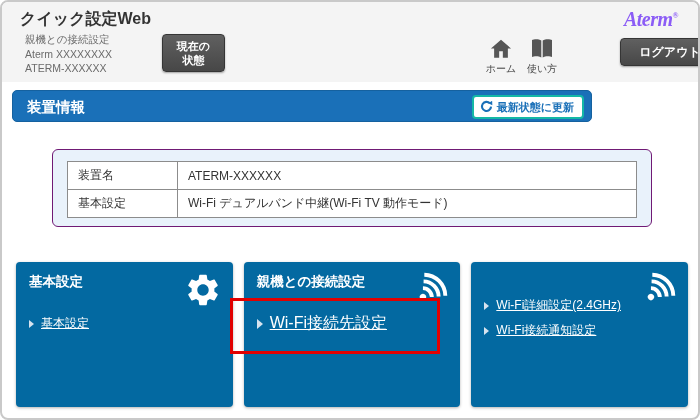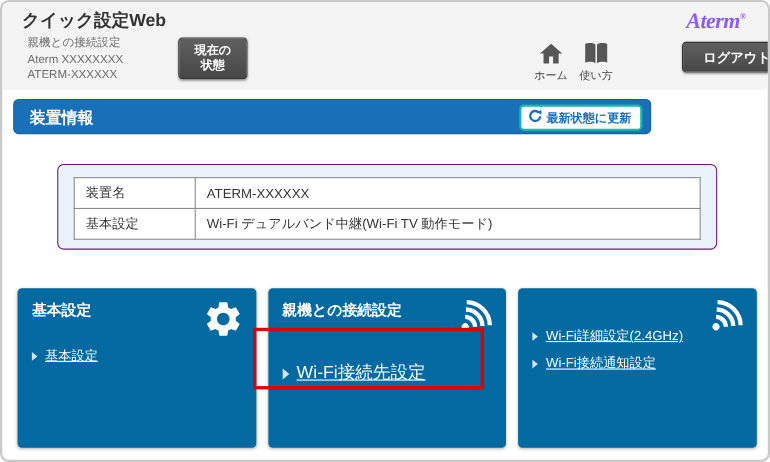--- a/index.html
+++ b/index.html
@@ -58,21 +58,21 @@
     box-shadow:0 1px 3px rgba(0,0,0,.3);
   }
   .panel-title { font-size:13.5px; font-weight:bold; color:#fff; }
   .panel-icon { position:absolute; top:9px; right:11px; }
   .panel-links { list-style:none; }
   .panel-links li { display:flex; align-items:center; }
   .tri { width:0; height:0; border-left:5px solid #d6e3ef; border-top:4px solid transparent;
     border-bottom:4px solid transparent; margin-right:7px; flex:none; }
   .panel-link { color:#fff; font-size:12px; text-decoration:underline; cursor:pointer; }
   .links-p1 { margin-top:24px; }
-  .links-p2 { margin-top:38px; }
+  .links-p2 { margin-top:22px; }
   .links-p2 .tri { border-left-width:6px; border-top-width:5px; border-bottom-width:5px; }
   .links-p2 .panel-link { font-size:16px; }
   .links-p3 { margin-top:24px; }
   .links-p3 li { margin-bottom:8px; }
   
   .highlight-box {
     position:absolute; left:228px; top:296px; width:210px; height:56px;
     border:3px solid #e10000; pointer-events:none;
   }
 </style>

